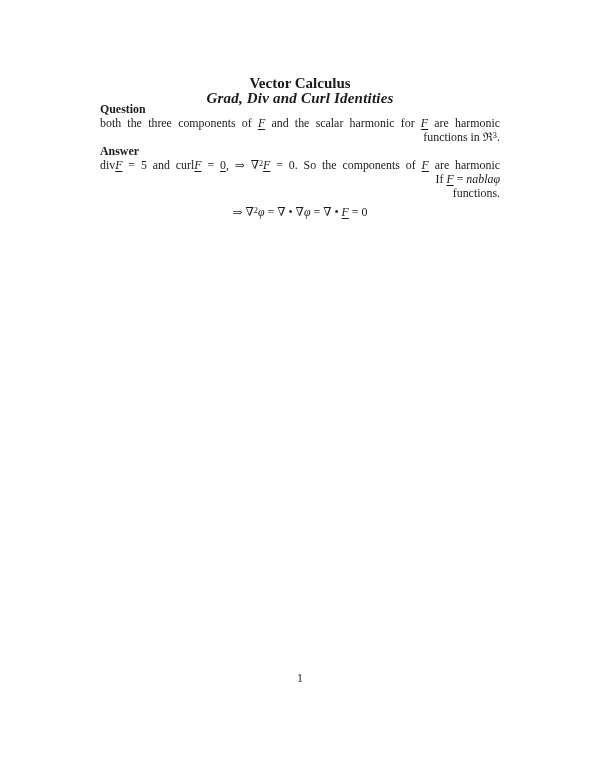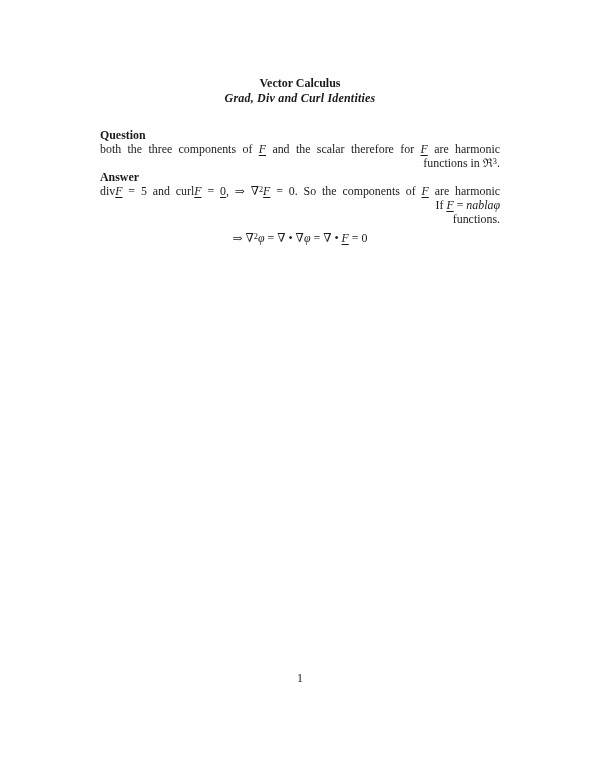--- a/index.html
+++ b/index.html
@@ -11,27 +11,27 @@
     color:#1b1b1b;
     font-family:"Liberation Serif","DejaVu Serif",serif;
     overflow:hidden;
   }
   .titleblock {
     position:absolute;
     top:76px; left:0;
     width:100%;
     text-align:center;
     line-height:14.5px;
-    font-size:12px;
+    font-size:15px;
   }
   .title { font-weight:700; }
   .subtitle { font-weight:700; font-style:italic; letter-spacing:0.2px; }
   .content {
     position:absolute;
-    top:128px; left:100px;
+    top:102px; left:100px;
     width:400px;
     font-size:11.9px;
     line-height:14px;
   }
   .heading { font-weight:700; }
   .just { text-align:justify; text-align-last:justify; }
   .line { text-align:right; }
   .eq { text-align:center; margin-top:4.5px; margin-bottom:6px; }
   .mit { font-style:italic; }
   .ul {
@@ -60,21 +60,21 @@
   <div class="titleblock">
     <div class="title">Vector Calculus</div>
     <div class="subtitle">Grad, Div and Curl Identities</div>
   </div>
 
   <div class="content">
 
     <div class="heading">Question</div>
 
 
-    <div class="just"><span>both the three components of </span><span class="mit ul">F</span><span> and the scalar therefore for </span><span class="mit ul">F</span><span> are harmonic</span></div>
+    <div class="just"><span>both the three components of </span><span class="mit ul">F</span><span> and the scalar harmonic for </span><span class="mit ul">F</span><span> are harmonic</span></div>
 
     <div class="line"><span>functions in </span><span>ℜ</span><sup class="s">3</sup><span>.</span></div>
 
     <div class="heading">Answer</div>
 
     <div class="just"><span>div</span><span class="mit ul">F</span><span> = 5 and curl</span><span class="mit ul">F</span><span> = </span><span class="ul">0</span><span>, ⇒ </span><span>∇</span><sup class="s">2</sup><span class="mit ul">F</span><span> = 0. So the components of </span><span class="mit ul">F</span><span> are harmonic</span></div>
 
     <div class="line"><span>If </span><span class="mit ul">F</span><span> = </span><span class="mit">nabla</span><span class="mit">φ</span></div>
 
     <div class="line">functions.</div>

